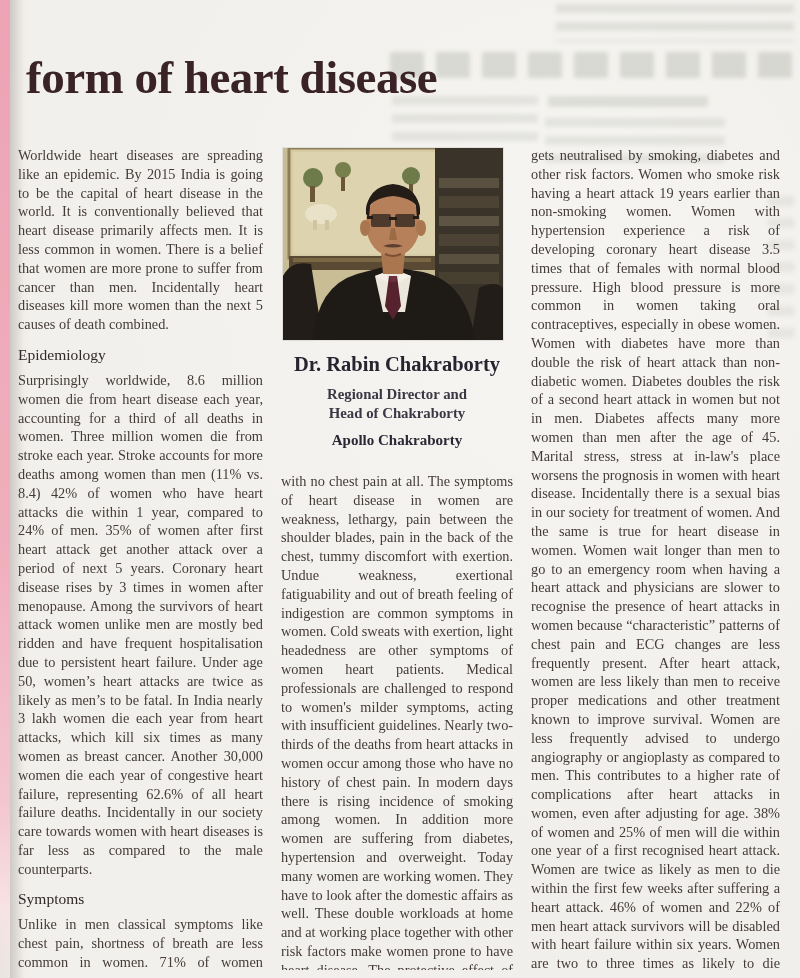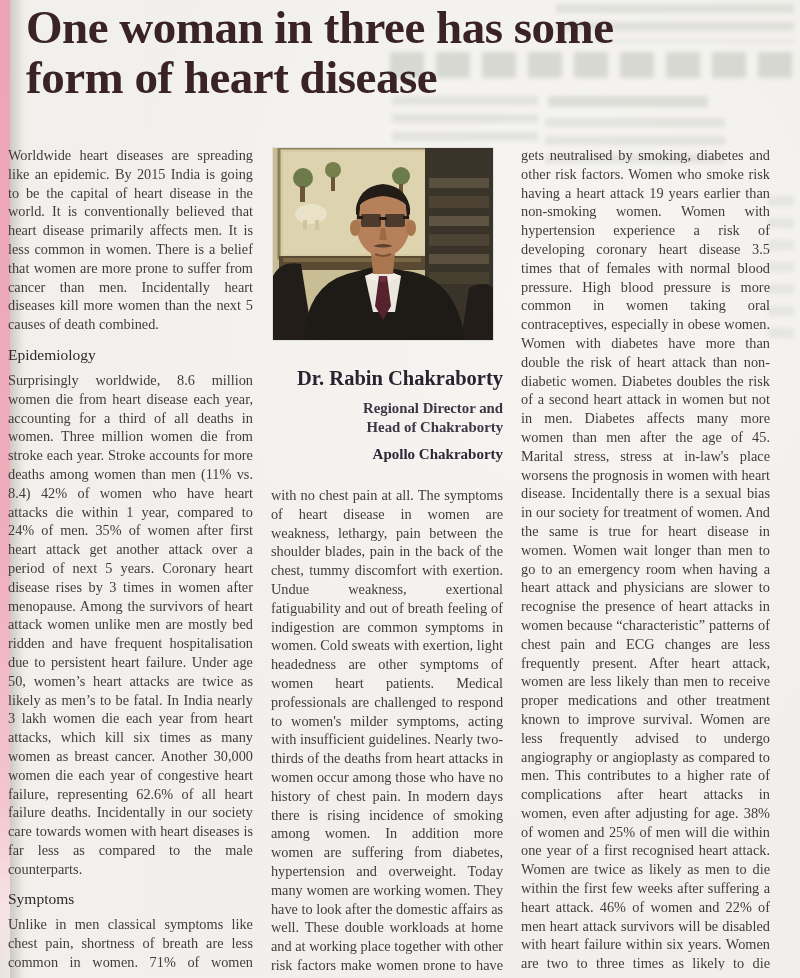--- a/index.html
+++ b/index.html
@@ -34,38 +34,38 @@
   .g6{left:768px;top:196px;width:26px;height:150px;opacity:.10;background:repeating-linear-gradient(180deg,#6f7a6e 0 10px,rgba(0,0,0,0) 10px 22px);}
 
   
   .title{
     position:absolute;left:26px;top:2px;width:760px;
     font-weight:bold;font-size:47px;line-height:50px;letter-spacing:-.5px;
     color:#3a2327;margin:0;
   }
   
   .columns{
-    position:absolute;left:8px;top:140px;width:762px;height:830px;
+    position:absolute;left:18px;top:140px;width:762px;height:830px;
     display:flex;gap:18px;overflow:hidden;
   }
   .col{color:#443b39;font-size:14.3px;line-height:18.8px;text-align:justify;}
   .col p{margin:0 0 0 0;}
   .col1{width:247px;padding-top:6px;}
   .col2{width:234px;}
   .col3{width:251px;padding-top:6px;}
   .col h2{
     font-size:15.5px;color:#30282a;margin:12px 0 7px 0;line-height:18px;
     text-align:left;font-weight:normal;
   }
   
   figure.photo{margin:8px 0 0 2px;width:220px;height:192px;background:#fff;
     box-shadow:0 0 0 1px rgba(0,0,0,.08);}
   figure.photo svg{display:block;width:100%;height:100%;}
   
-  .caption{text-align:right;margin-top:26px;color:#2e2a33;}
+  .caption{text-align:center;margin-top:12px;color:#2e2a33;}
   .cap-name{font-weight:bold;font-size:20.5px;line-height:24px;color:#272430;}
   .cap-roles{margin-top:9px;font-size:14.8px;line-height:19px;color:#3c3744;font-weight:bold;}
   .cap-org{margin-top:8px;font-weight:bold;font-size:15px;line-height:19px;color:#2b2735;}
   .col2 p.body{margin-top:22px;}
 </style>
 </head>
 <body>
 
 <div class="page">
 
@@ -73,21 +73,21 @@
   <div class="strip-shadow"></div>
 
   <div class="ghost ghost-bars g1"></div>
   <div class="ghost g2"></div>
   <div class="ghost g3"></div>
   <div class="ghost ghost-bars g4"></div>
   <div class="ghost ghost-bars g5"></div>
   <div class="ghost g6"></div>
 
   <h1 class="title">
-    <span>One woman in three has some</span><br>
+    <br>
     <span>form of heart disease</span>
   </h1>
 
   <div class="columns">
 
     <div class="col col1">
       <p>Worldwide heart diseases are spreading like an epidemic. By 2015 India is going to be the capital of heart disease in the world. It is conventionally believed that heart disease primarily affects men. It is less common in women. There is a belief that women are more prone to suffer from cancer than men. Incidentally heart diseases kill more women than the next 5 causes of death combined.</p>
       <h2>Epidemiology</h2>
       <p>Surprisingly worldwide, 8.6 million women die from heart disease each year, accounting for a third of all deaths in women. Three million women die from stroke each year. Stroke accounts for more deaths among women than men (11% vs. 8.4) 42% of women who have heart attacks die within 1 year, compared to 24% of men. 35% of women after first heart attack get another attack over a period of next 5 years. Coronary heart disease rises by 3 times in women after menopause. Among the survivors of heart attack women unlike men are mostly bed ridden and have frequent hospitalisation due to persistent heart failure. Under age 50, women’s heart attacks are twice as likely as men’s to be fatal. In India nearly 3 lakh women die each year from heart attacks, which kill six times as many women as breast cancer. Another 30,000 women die each year of congestive heart failure, representing 62.6% of all heart failure deaths. Incidentally in our society care towards women with heart diseases is far less as compared to the male counterparts.</p>
       <h2>Symptoms</h2>

